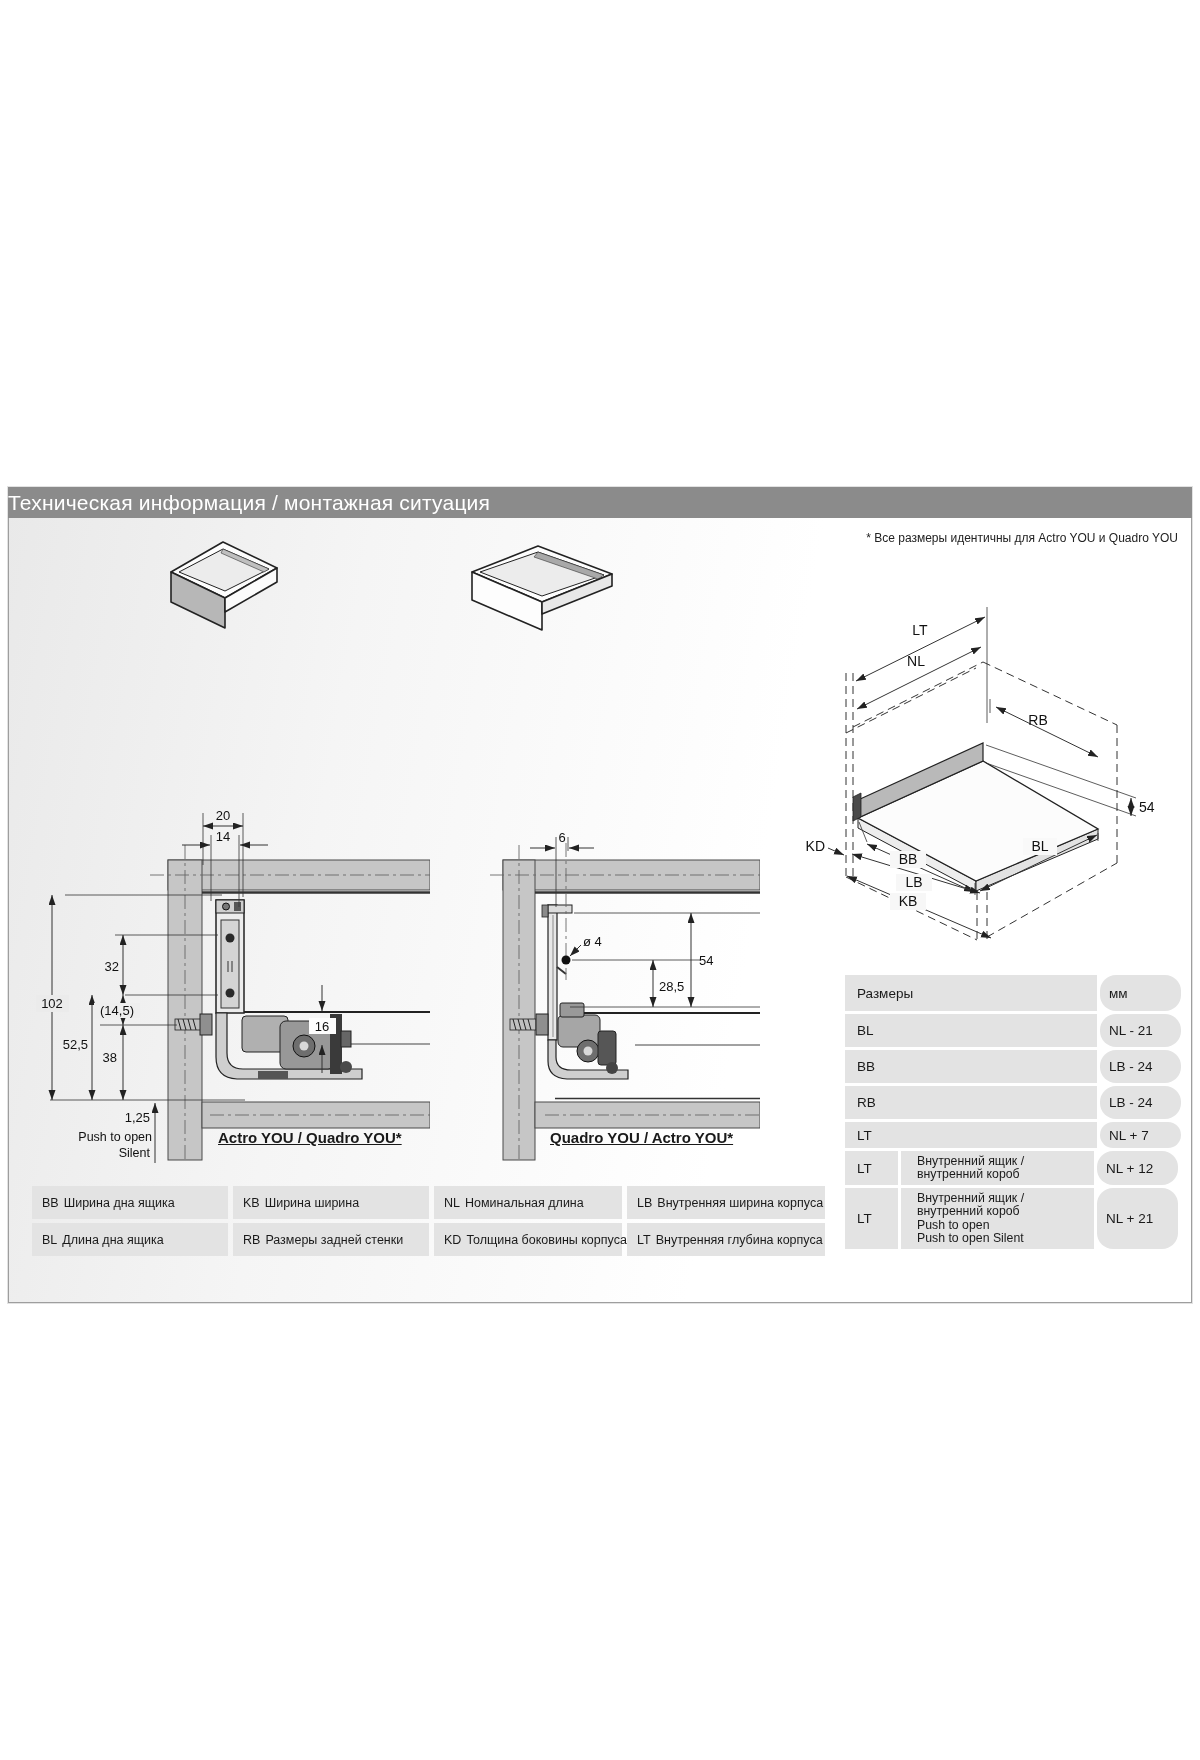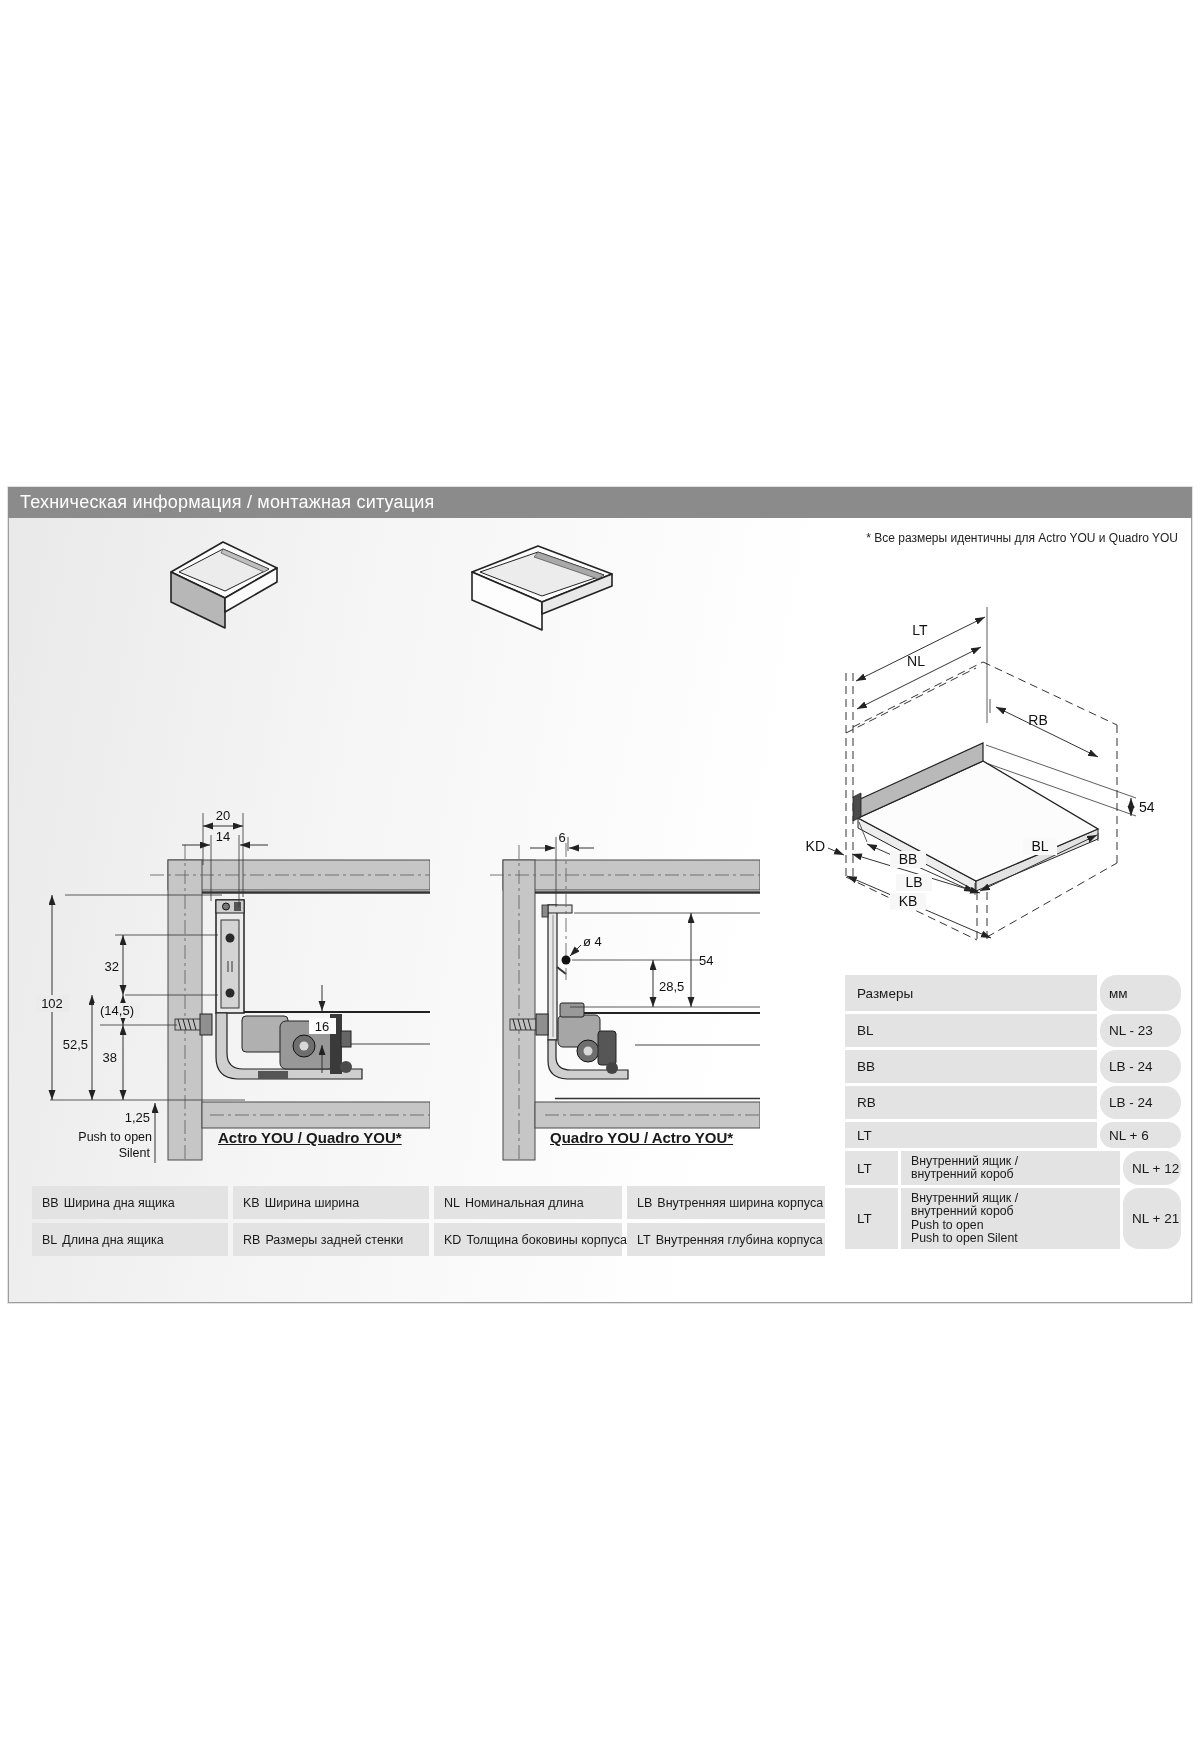--- a/index.html
+++ b/index.html
@@ -3,21 +3,21 @@
 <meta charset="utf-8">
 <style>
   html,body{margin:0;padding:0;background:#ffffff;}
   *{box-sizing:border-box;}
   .page{position:relative;width:1200px;height:1760px;background:#ffffff;overflow:hidden;
         font-family:"Liberation Sans",sans-serif;color:#1c1c1c;}
   .panel{position:absolute;left:8px;top:487px;width:1184px;height:816px;
          border:1px solid #9e9e9e;outline:1px solid #e2e2e2;
          background:linear-gradient(100deg,#e9e9e9 0%,#f5f5f5 28%,#ffffff 62%);}
   .titlebar{position:absolute;left:8px;top:487px;width:1184px;height:31px;background:#8b8b8b;
-            color:#ffffff;font-size:18px;line-height:31px;padding-left:12px;letter-spacing:.2px;}
+            color:#ffffff;font-size:21px;line-height:31px;letter-spacing:.2px;}
   .note{position:absolute;top:531px;right:22px;font-size:12px;color:#222;}
   .caption{position:absolute;font-size:15px;font-weight:bold;color:#1a1a1a;white-space:nowrap;text-decoration:underline;}
   .cap-left{left:218px;top:1129px;}
   .cap-mid{left:550px;top:1129px;}
   svg{position:absolute;}
   svg text{font-family:"Liberation Sans",sans-serif;fill:#111;}
   .panelrect{fill:#c6c6c6;stroke:#4a4a4a;stroke-width:1;}
   .cl{stroke:#666;stroke-width:0.9;stroke-dasharray:14 4 3 4;fill:none;}
   .dsh{stroke:#333;stroke-width:1;stroke-dasharray:8 5;fill:none;}
   .ext{stroke:#333;stroke-width:0.8;fill:none;}
@@ -32,22 +32,22 @@
   .lcode{margin-right:5px;}
   
   .sizetable{position:absolute;left:845px;top:975px;width:336px;display:flex;
              flex-direction:column;gap:3px;}
   .strow{display:flex;gap:3px;}
   .scell{background:#e3e3e3;display:flex;align-items:center;padding-left:12px;
          font-size:13.5px;color:#1a1a1a;}
   .scode-wide{width:252px;}
   .sval{width:81px;padding-left:9px;border-radius:16px;}
   .scode-sm{width:53px;flex:none;}
-  .sdesc{width:219px;flex:none;font-size:12.3px;line-height:13.5px;white-space:pre-line;
-         padding-top:0;padding-left:10px;align-items:center;display:flex;}
+  .sdesc{width:193px;flex:none;font-size:12.3px;line-height:13.5px;white-space:pre-line;
+         padding-top:0;padding-left:16px;align-items:center;display:flex;}
   .h36{height:36px;} .h33{height:33px;} .h26{height:26px;} .h34{height:34px;} .h61{height:61px;}
 </style>
 </head>
 <body>
 
 <div class="page">
 
   <div class="panel"></div>
 
   <div class="titlebar">Техническая информация / монтажная ситуация</div>
@@ -316,33 +316,33 @@
     </div>
   </div>
 
   <div class="sizetable">
     <div class="strow">
       <div class="scell scode-wide h36">Размеры</div>
       <div class="scell sval h36">мм</div>
     </div>
     <div class="strow">
       <div class="scell scode-wide h33">BL</div>
-      <div class="scell sval h33">NL - 23</div>
+      <div class="scell sval h33">NL - 21</div>
     </div>
     <div class="strow">
       <div class="scell scode-wide h33">BB</div>
       <div class="scell sval h33">LB - 24</div>
     </div>
     <div class="strow">
       <div class="scell scode-wide h33">RB</div>
       <div class="scell sval h33">LB - 24</div>
     </div>
     <div class="strow">
       <div class="scell scode-wide h26">LT</div>
-      <div class="scell sval h26">NL + 6</div>
+      <div class="scell sval h26">NL + 7</div>
     </div>
     <div class="strow">
       <div class="scell scode-sm h34">LT</div>
       <div class="scell sdesc h34">Внутренний ящик /
 внутренний короб</div>
       <div class="scell sval h34">NL + 12</div>
     </div>
     <div class="strow">
       <div class="scell scode-sm h61">LT</div>
       <div class="scell sdesc h61">Внутренний ящик /

